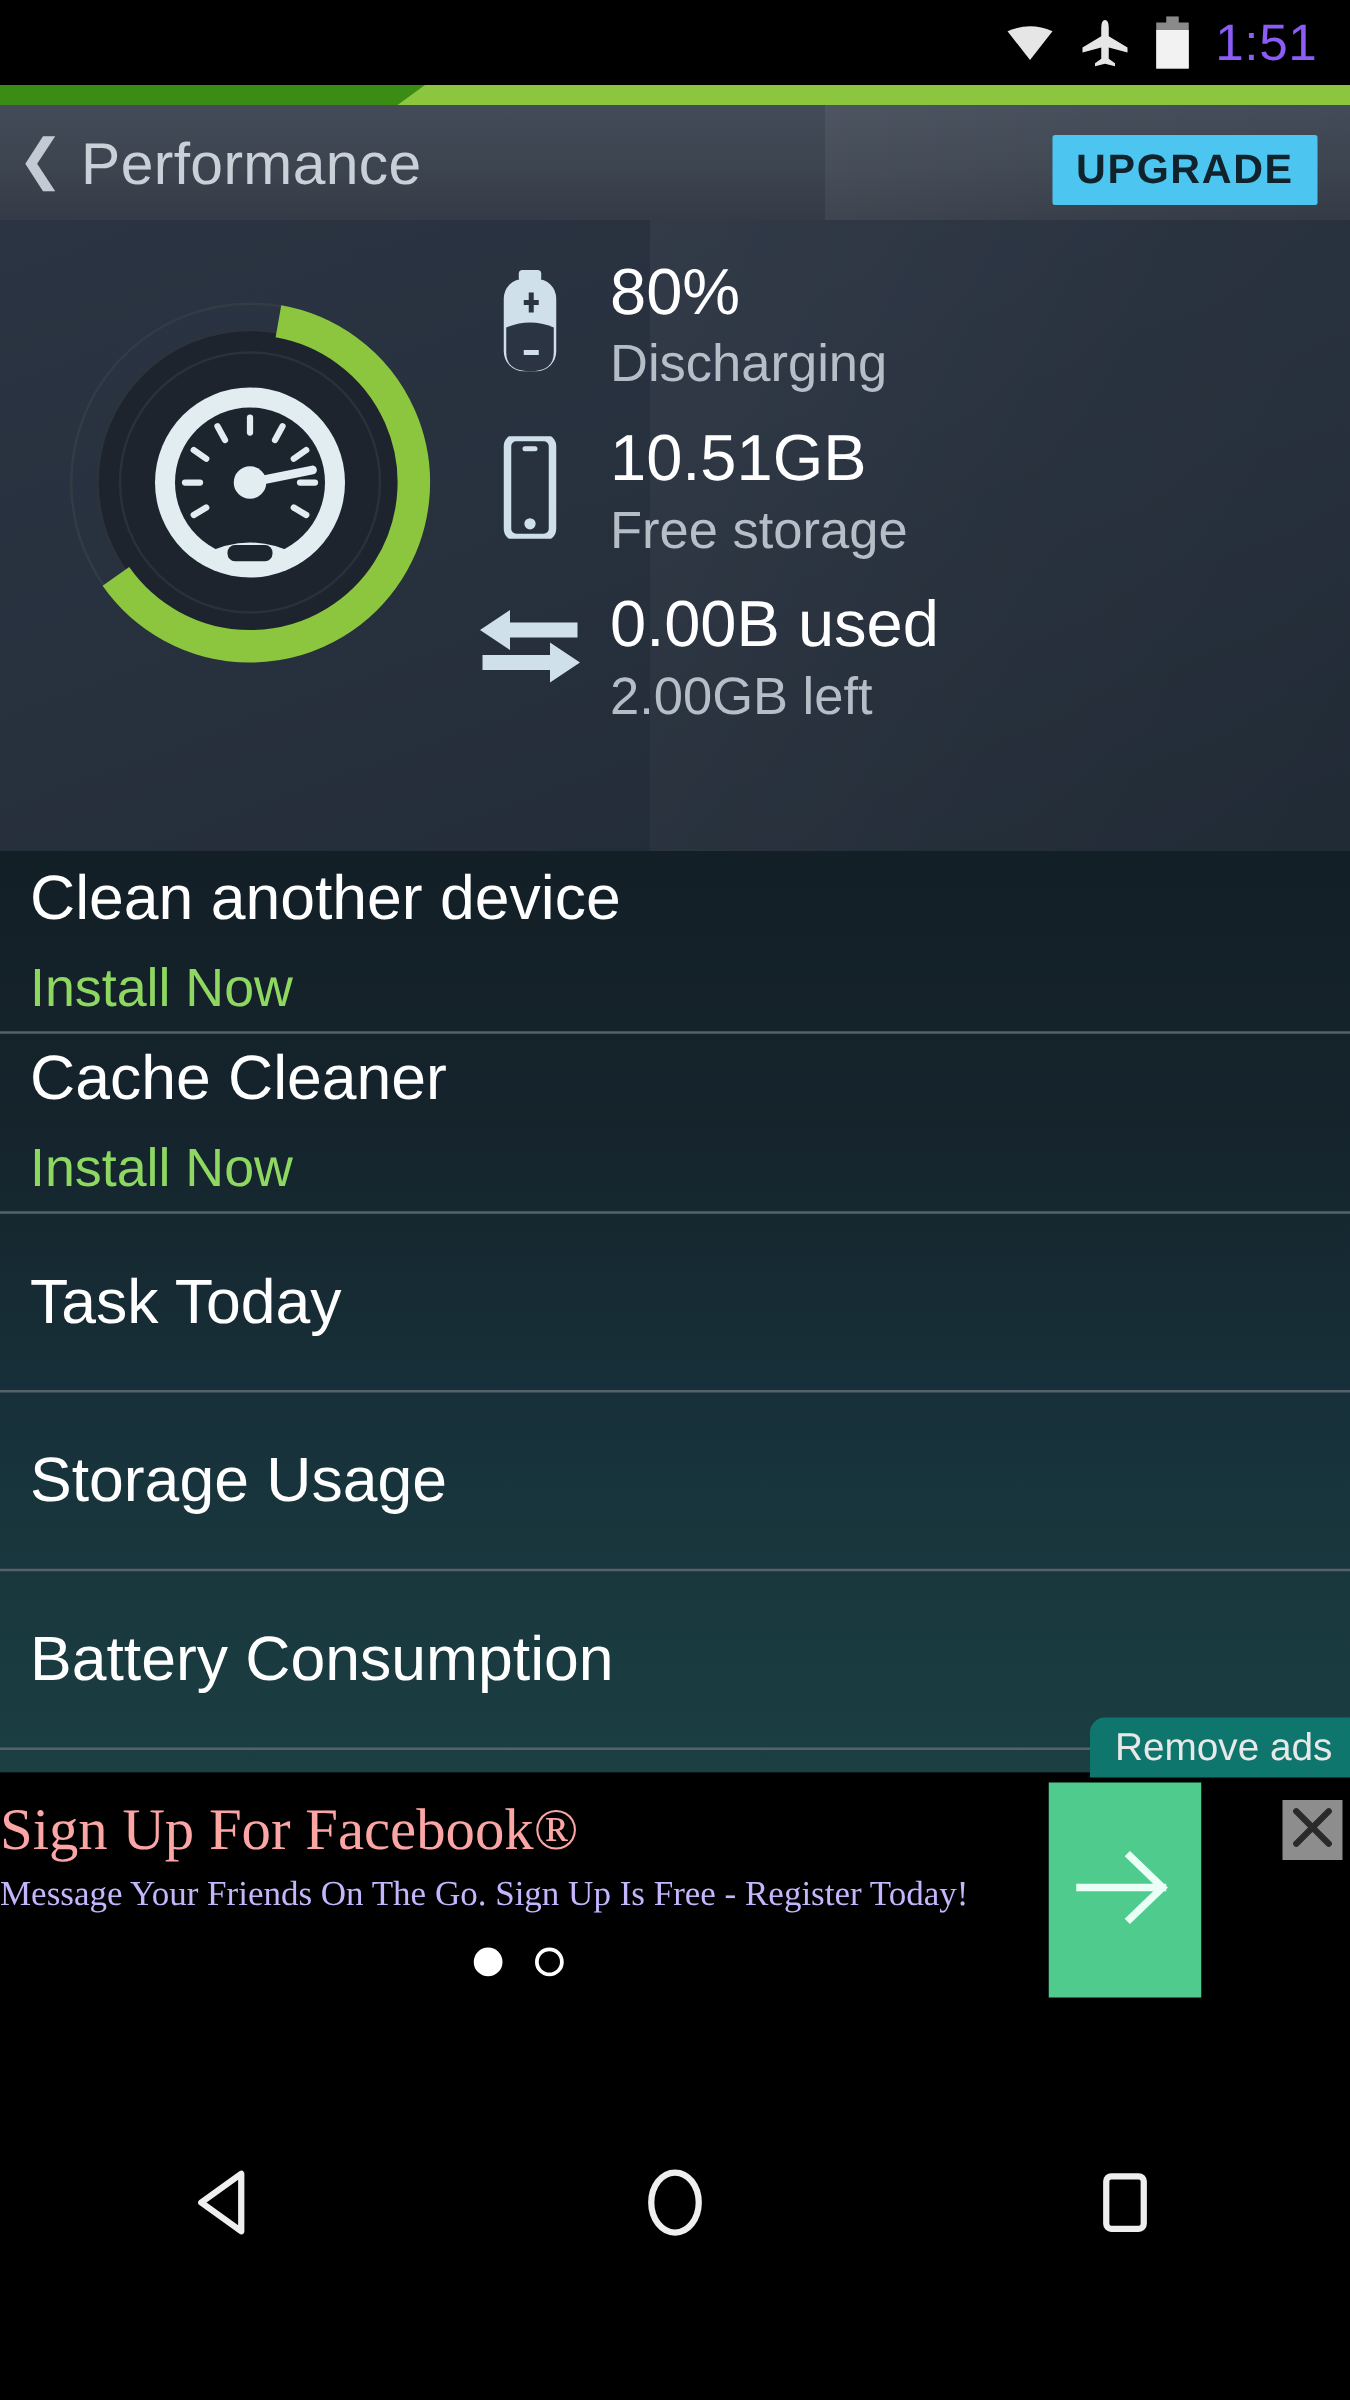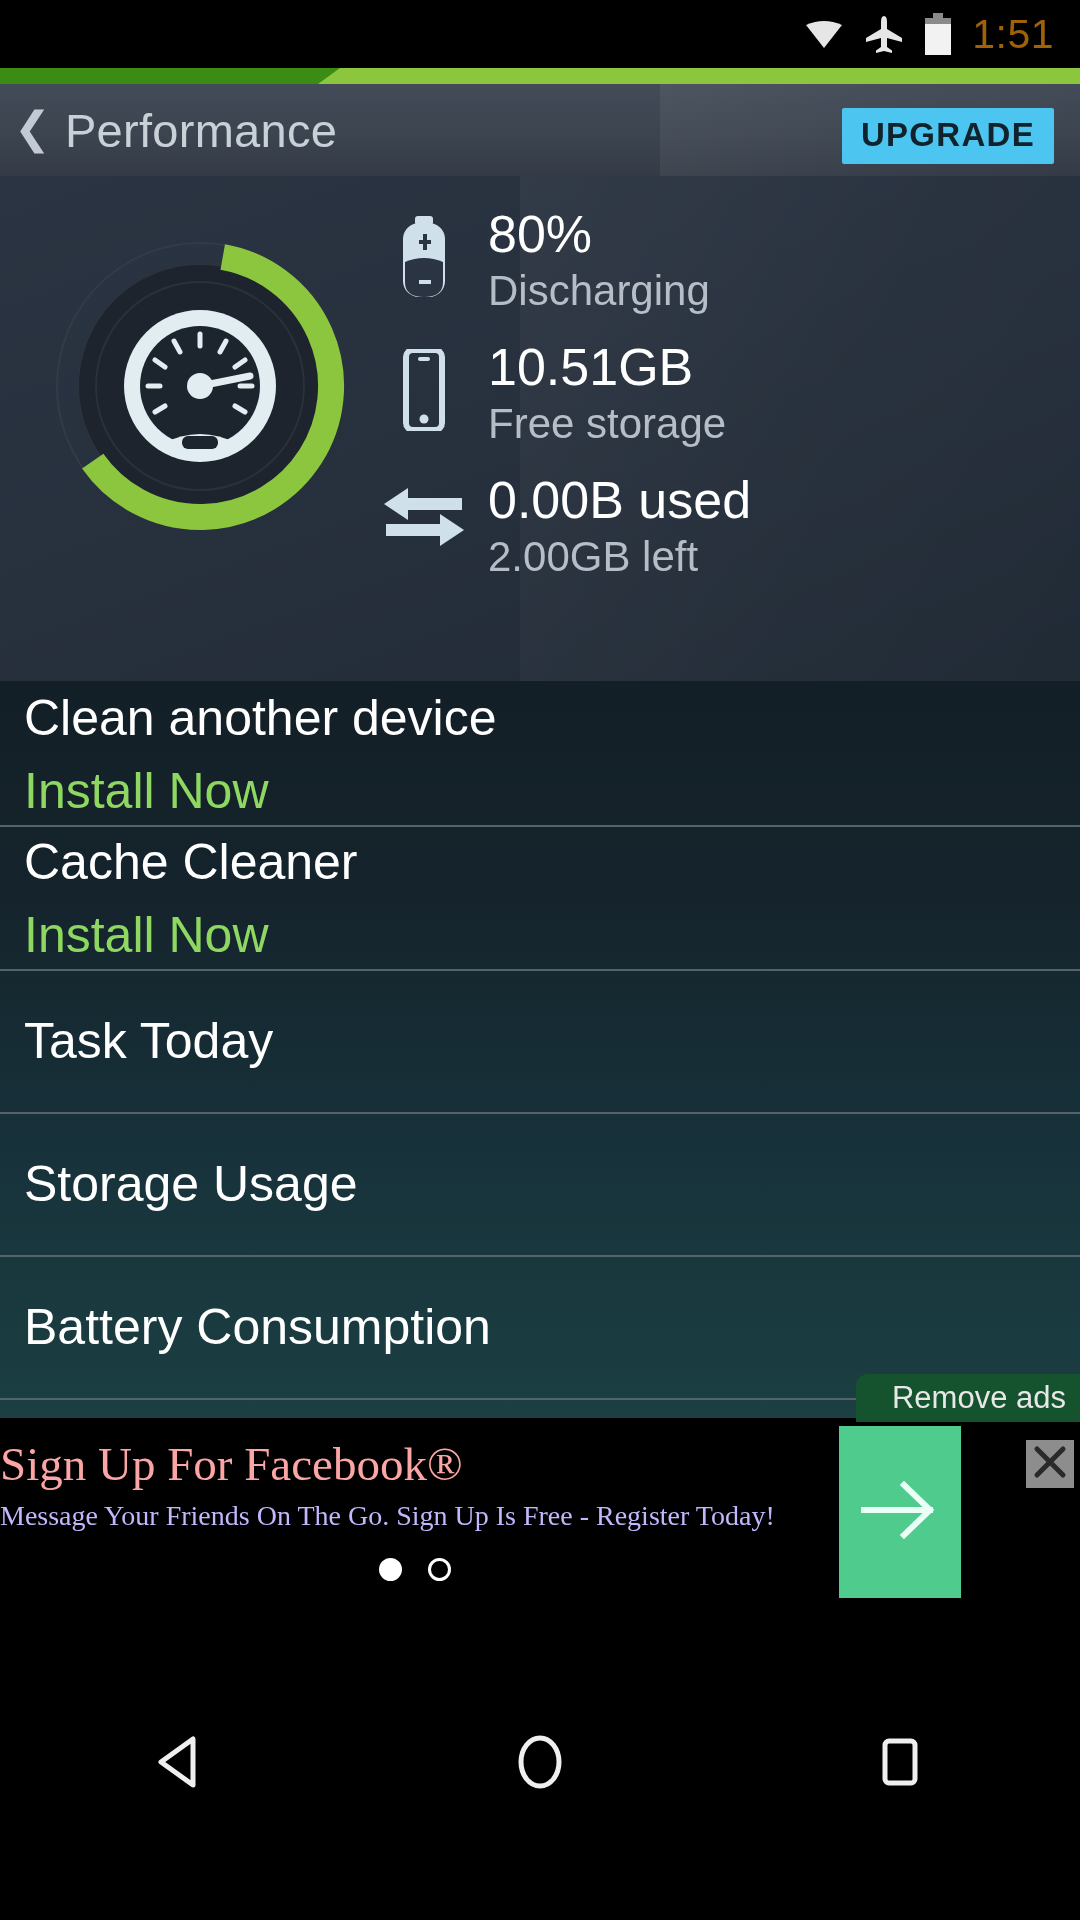--- a/index.html
+++ b/index.html
@@ -12,21 +12,21 @@
   #screen { position:relative; width:1080px; height:1920px; background:#0d1b22; }
 
   
   .statusbar {
     position:absolute; top:0; left:0; width:1080px; height:68px;
     background:#000; display:flex; align-items:center;
     justify-content:flex-end; padding-right:26px; gap:20px;
   }
   .sb-icon { display:flex; align-items:center; justify-content:center; }
   .sb-time {
-    color:#a16207; font-size:41px; letter-spacing:0.5px;
+    color:#8b5cf6; font-size:41px; letter-spacing:0.5px;
     font-family:"Liberation Sans", sans-serif;
   }
 
   
   .greenstrip { position:absolute; top:68px; left:0; width:1080px; height:16px; overflow:hidden; }
   .gs-dark { position:absolute; left:0; top:0; width:340px; height:16px; background:#3a8c14; }
   .gs-light { position:absolute; left:318px; top:0; width:762px; height:16px; background:#8cc63f;
               clip-path: polygon(22px 0, 100% 0, 100% 100%, 0 100%); }
 
   
@@ -70,33 +70,33 @@
   
   .list { position:absolute; top:681px; left:0; width:1080px; height:737px;
           background:linear-gradient(180deg,#131f27 0%, #15242c 30%, #17313a 62%, #1b3f42 100%); }
   .row { position:relative; padding-left:24px; display:flex; flex-direction:column;
          justify-content:center; }
   .row + .row::before {
     content:""; position:absolute; top:0; left:0; width:1080px; height:2px;
     background:#56626a;
   }
   .row-title { color:#fff; font-size:50px; line-height:58px; font-weight:400; }
-  .row-sub { color:#8ed862; font-size:50px; line-height:52px; margin-top:18px; }
+  .row-sub { color:#8ed862; font-size:43px; line-height:52px; margin-top:18px; }
   .row-tall { height:144px; }
   .row-short { height:143px; }
 
   
   .ad {
     position:absolute; left:0; top:1418px; width:1080px; height:190px;
     background:#000; overflow:visible;
   }
   .removeads {
     position:absolute; right:0px; top:-44px; height:48px;
-    background:#14532d; color:#e8e8e8; font-size:31px;
-    padding:6px 14px 8px 36px; border-radius:12px 0 0 0;
+    background:#0f766e; color:#e8e8e8; font-size:31px;
+    padding:6px 14px 8px 20px; border-radius:12px 0 0 0;
     font-family:"Liberation Sans", sans-serif; white-space:nowrap;
   }
   .ad-text { position:absolute; left:0; top:18px; width:830px; }
   .ad-title {
     color:#fca5a5; font-size:47px; line-height:56px; font-weight:400;
     font-family:"Liberation Serif", serif;
   }
   .ad-sub {
     color:#c4b5fd; font-size:28px; line-height:36px; margin-top:6px;
     font-family:"Liberation Serif", serif;

